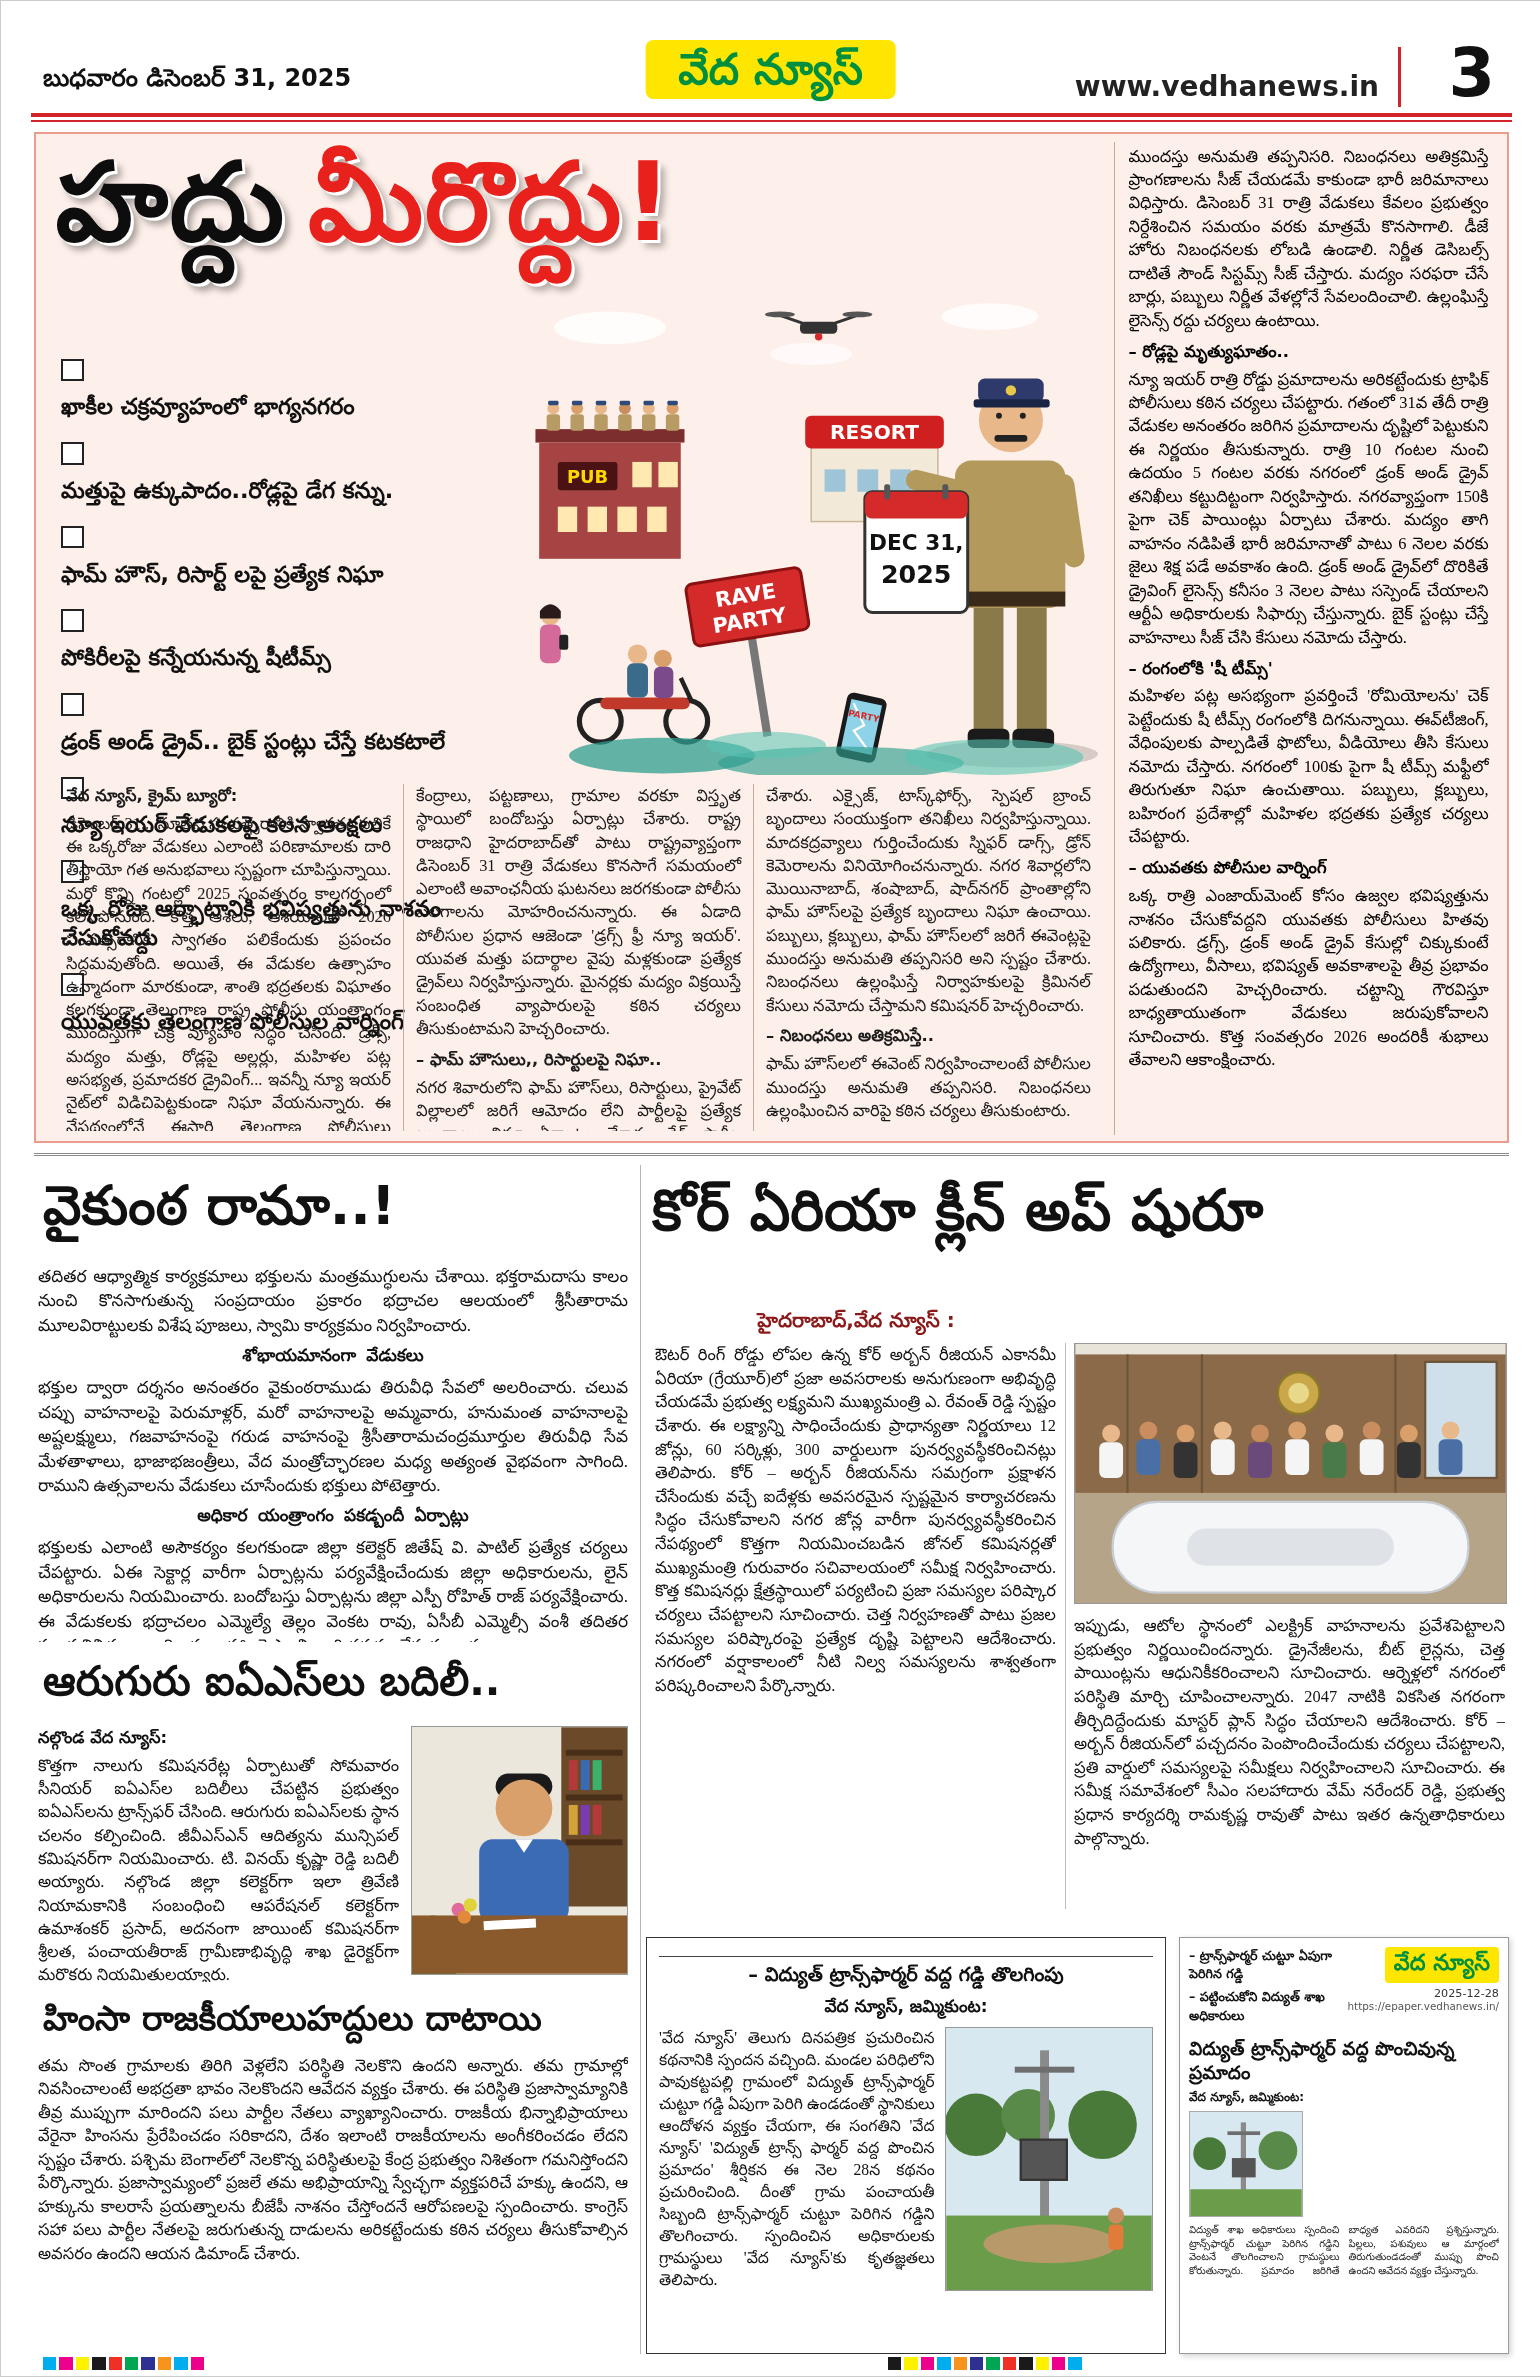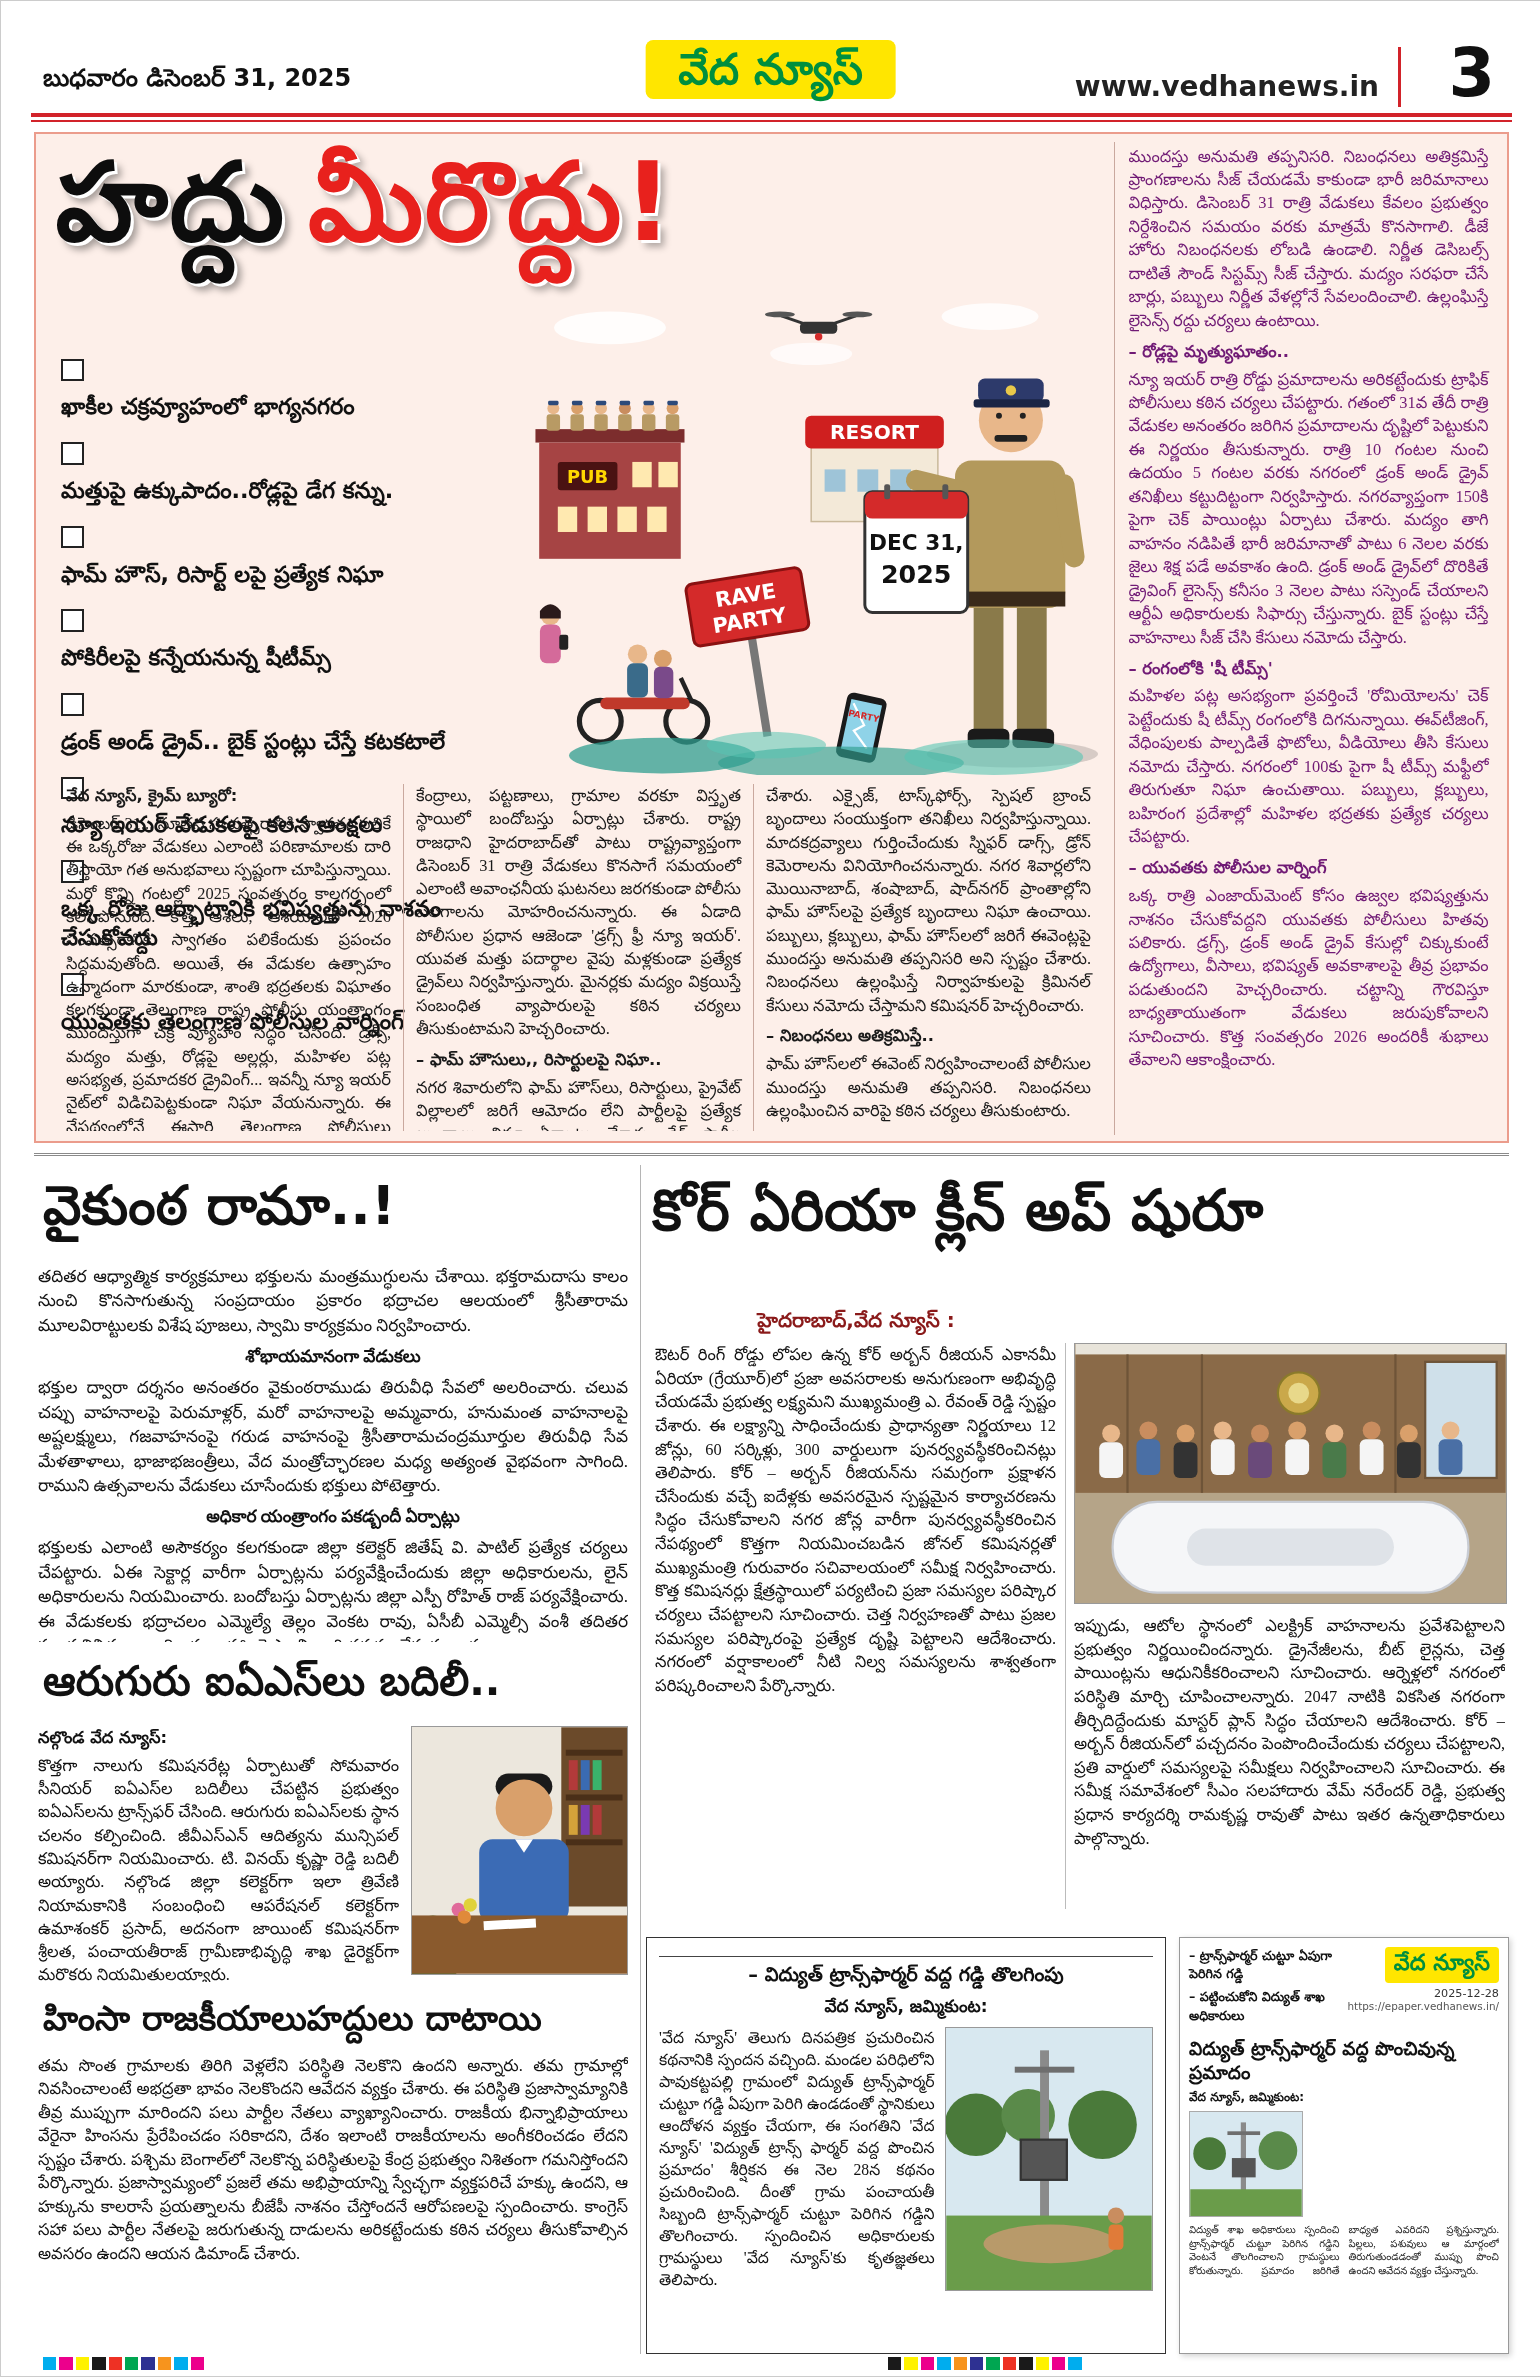--- a/index.html
+++ b/index.html
@@ -27,30 +27,30 @@
   .bullet .box{flex:0 0 auto;width:18.6px;height:18.6px;border:2.2px solid #222;background:#fff;margin-top:3.7px;}
   .illo{position:absolute;left:492px;top:149px;width:585px;height:492px;}
   .lead-cols{position:absolute;left:18px;top:650px;width:1049px;height:347px;display:flex;}
   .lead-col{flex:1;padding:0 12px;font-size:16.4px;line-height:1.42;text-align:justify;overflow:hidden;
             font-family:"Liberation Serif",serif;color:#1a1a1a;}
   .lead-col + .lead-col{border-left:0.7px solid #c9a89e;}
   .byline{font-weight:700;font-family:"DejaVu Sans",sans-serif;margin-bottom:4.5px;}
   .subhead{font-weight:700;font-family:"DejaVu Sans",sans-serif;margin:7.5px 0 4.5px;}
   .lead-right{position:absolute;left:1078px;top:7.5px;width:385px;height:993px;border-left:0.7px solid #c9a89e;
               box-sizing:border-box;padding:3px 10.4px 0 13.4px;font-size:16.4px;line-height:1.43;text-align:justify;
-              overflow:hidden;font-family:"Liberation Serif",serif;color:#701a75;}
+              overflow:hidden;font-family:"Liberation Serif",serif;color:#000000;}
 
   
   .band-rule{position:absolute;left:33px;top:1152px;width:1475px;border-top:3px double #8a8a8a;}
   .vdiv-main{position:absolute;left:639px;top:1164px;width:0.7px;height:1189px;background:#b5b5b5;}
 
   .vk-head{position:absolute;left:42px;top:1173px;font-size:54px;font-weight:700;}
   .vk-body{position:absolute;left:37px;top:1264px;width:590px;height:377px;font-size:17px;line-height:1.44;
            text-align:justify;overflow:hidden;font-family:"Liberation Serif",serif;}
-  .center-sub{text-align:center;font-weight:700;font-family:Liberation Serif, serif;margin:6.7px 0;}
+  .center-sub{text-align:center;font-weight:700;font-family:Liberation Mono, monospace;margin:6.7px 0;}
 
   .ias-head{position:absolute;left:42px;top:1656px;font-size:41px;font-weight:900;}
   .ias-row{position:absolute;left:37px;top:1725px;width:590px;height:256px;display:flex;gap:12px;}
   .ias-text{flex:1;font-size:16.4px;line-height:1.42;text-align:justify;overflow:hidden;font-family:"Liberation Serif",serif;}
   .ias-photo{flex:0 0 215px;height:247px;border:0.7px solid #999;background:#ece7dd;}
 
   .himsa-head{position:absolute;left:42px;top:1997px;font-size:34px;font-weight:900;}
   .himsa-body{position:absolute;left:37px;top:2053px;width:590px;height:297px;font-size:16.4px;line-height:1.43;
               text-align:justify;overflow:hidden;font-family:"Liberation Serif",serif;}
 

